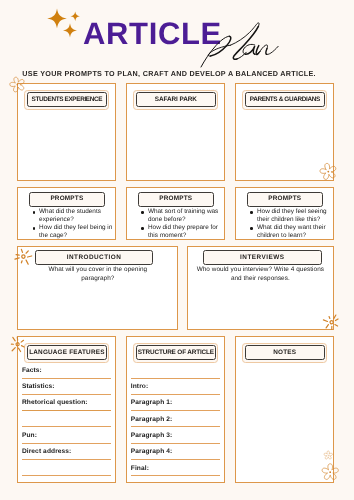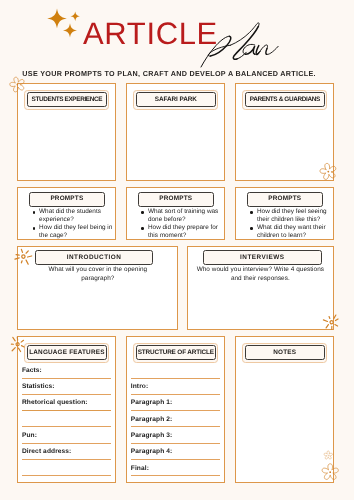--- a/index.html
+++ b/index.html
@@ -1,21 +1,21 @@
 <!DOCTYPE html>
 <html><head>
 <meta charset="utf-8">
 <style>
   *{box-sizing:border-box;margin:0;padding:0}
   html,body{width:354px;height:500px}
   body{background:#fdf8f3;-webkit-font-smoothing:antialiased;text-rendering:geometricPrecision;font-family:"Liberation Sans",sans-serif;position:relative;overflow:hidden}
   .page{position:absolute;inset:0}
   svg{display:block;overflow:visible}
   .hdr-sparkle{position:absolute;left:44px;top:6px}
-  .title{position:absolute;left:83px;top:18px;font-size:31px;letter-spacing:0.65px;color:#b91c1c;font-weight:400;line-height:1}
+  .title{position:absolute;left:83px;top:18px;font-size:31px;letter-spacing:0.65px;color:#4c1d95;font-weight:700;line-height:1}
   .script{position:absolute;left:198px;top:18px}
   .subtitle{position:absolute;left:22.3px;top:70px;font-size:7.2px;letter-spacing:0.31px;color:#2b2826;font-weight:700;line-height:1}
   .box{position:absolute;background:#fff;border:1.4px solid #dd974a}
   .lbl{position:absolute;border:1px solid #eec9a3;border-radius:3.5px;background:#fdf8f3;padding:1.5px}
   .lbl.plain{border:0;background:transparent;padding:0}
   .lbl-in.cond{letter-spacing:-0.36px}
   .lbl-in.cond2{letter-spacing:-0.06px}
   .lbl-in.wide{letter-spacing:0.47px}
   .lbl-in.cond3{letter-spacing:0.18px}
   .lbl-in.cond4{letter-spacing:-0.16px}

